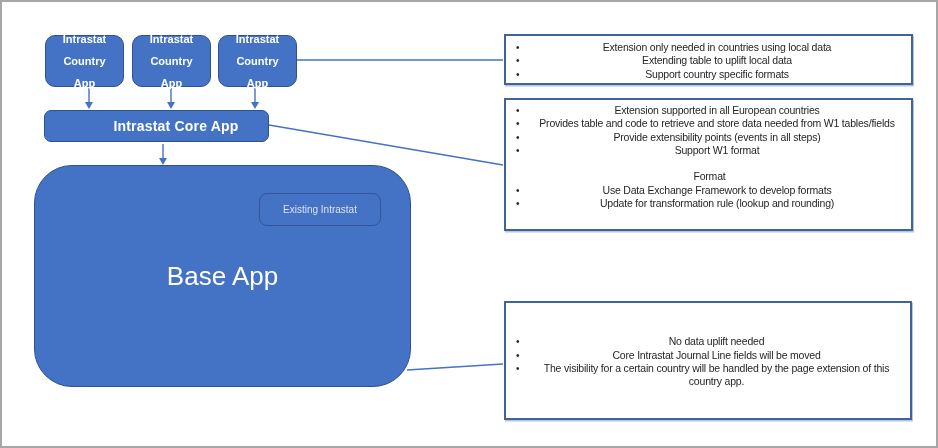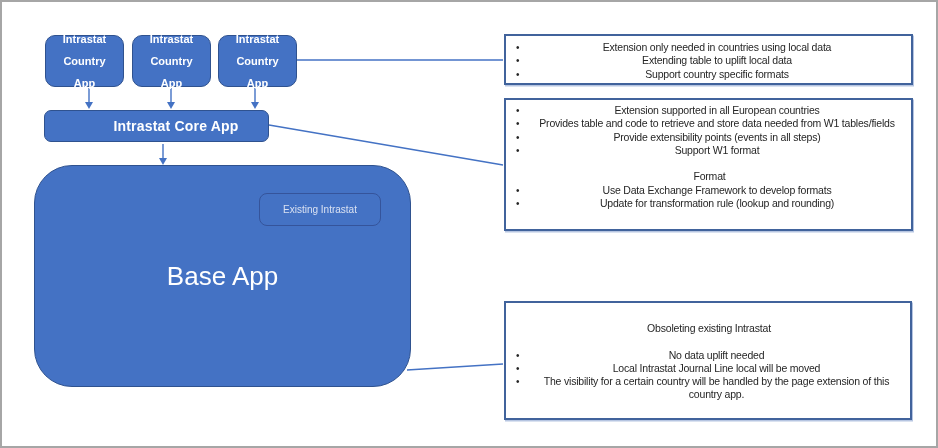--- a/index.html
+++ b/index.html
@@ -125,32 +125,29 @@
         <span class="bullet">•</span>
         <span class="note-text">Use Data Exchange Framework to develop formats</span>
       </div>
       <div class="note-line">
         <span class="bullet">•</span>
         <span class="note-text">Update for transformation rule (lookup and rounding)</span>
       </div>
     </div>
   <div class="note" id="note3">
       <div class="note-line">
-        <span class="note-text">Obsoleting existing Intrastat</span>
-      </div>
-      <div class="note-line">
         <span class="note-text"></span>
       </div>
       <div class="note-line">
         <span class="bullet">•</span>
         <span class="note-text">No data uplift needed</span>
       </div>
       <div class="note-line">
         <span class="bullet">•</span>
-        <span class="note-text">Local Intrastat Journal Line local will be moved</span>
+        <span class="note-text">Core Intrastat Journal Line fields will be moved</span>
       </div>
       <div class="note-line">
         <span class="bullet">•</span>
         <span class="note-text">The visibility for a certain country will be handled by the page extension of this country app.</span>
       </div>
     </div>
 
 </div>
 
 </body></html>

